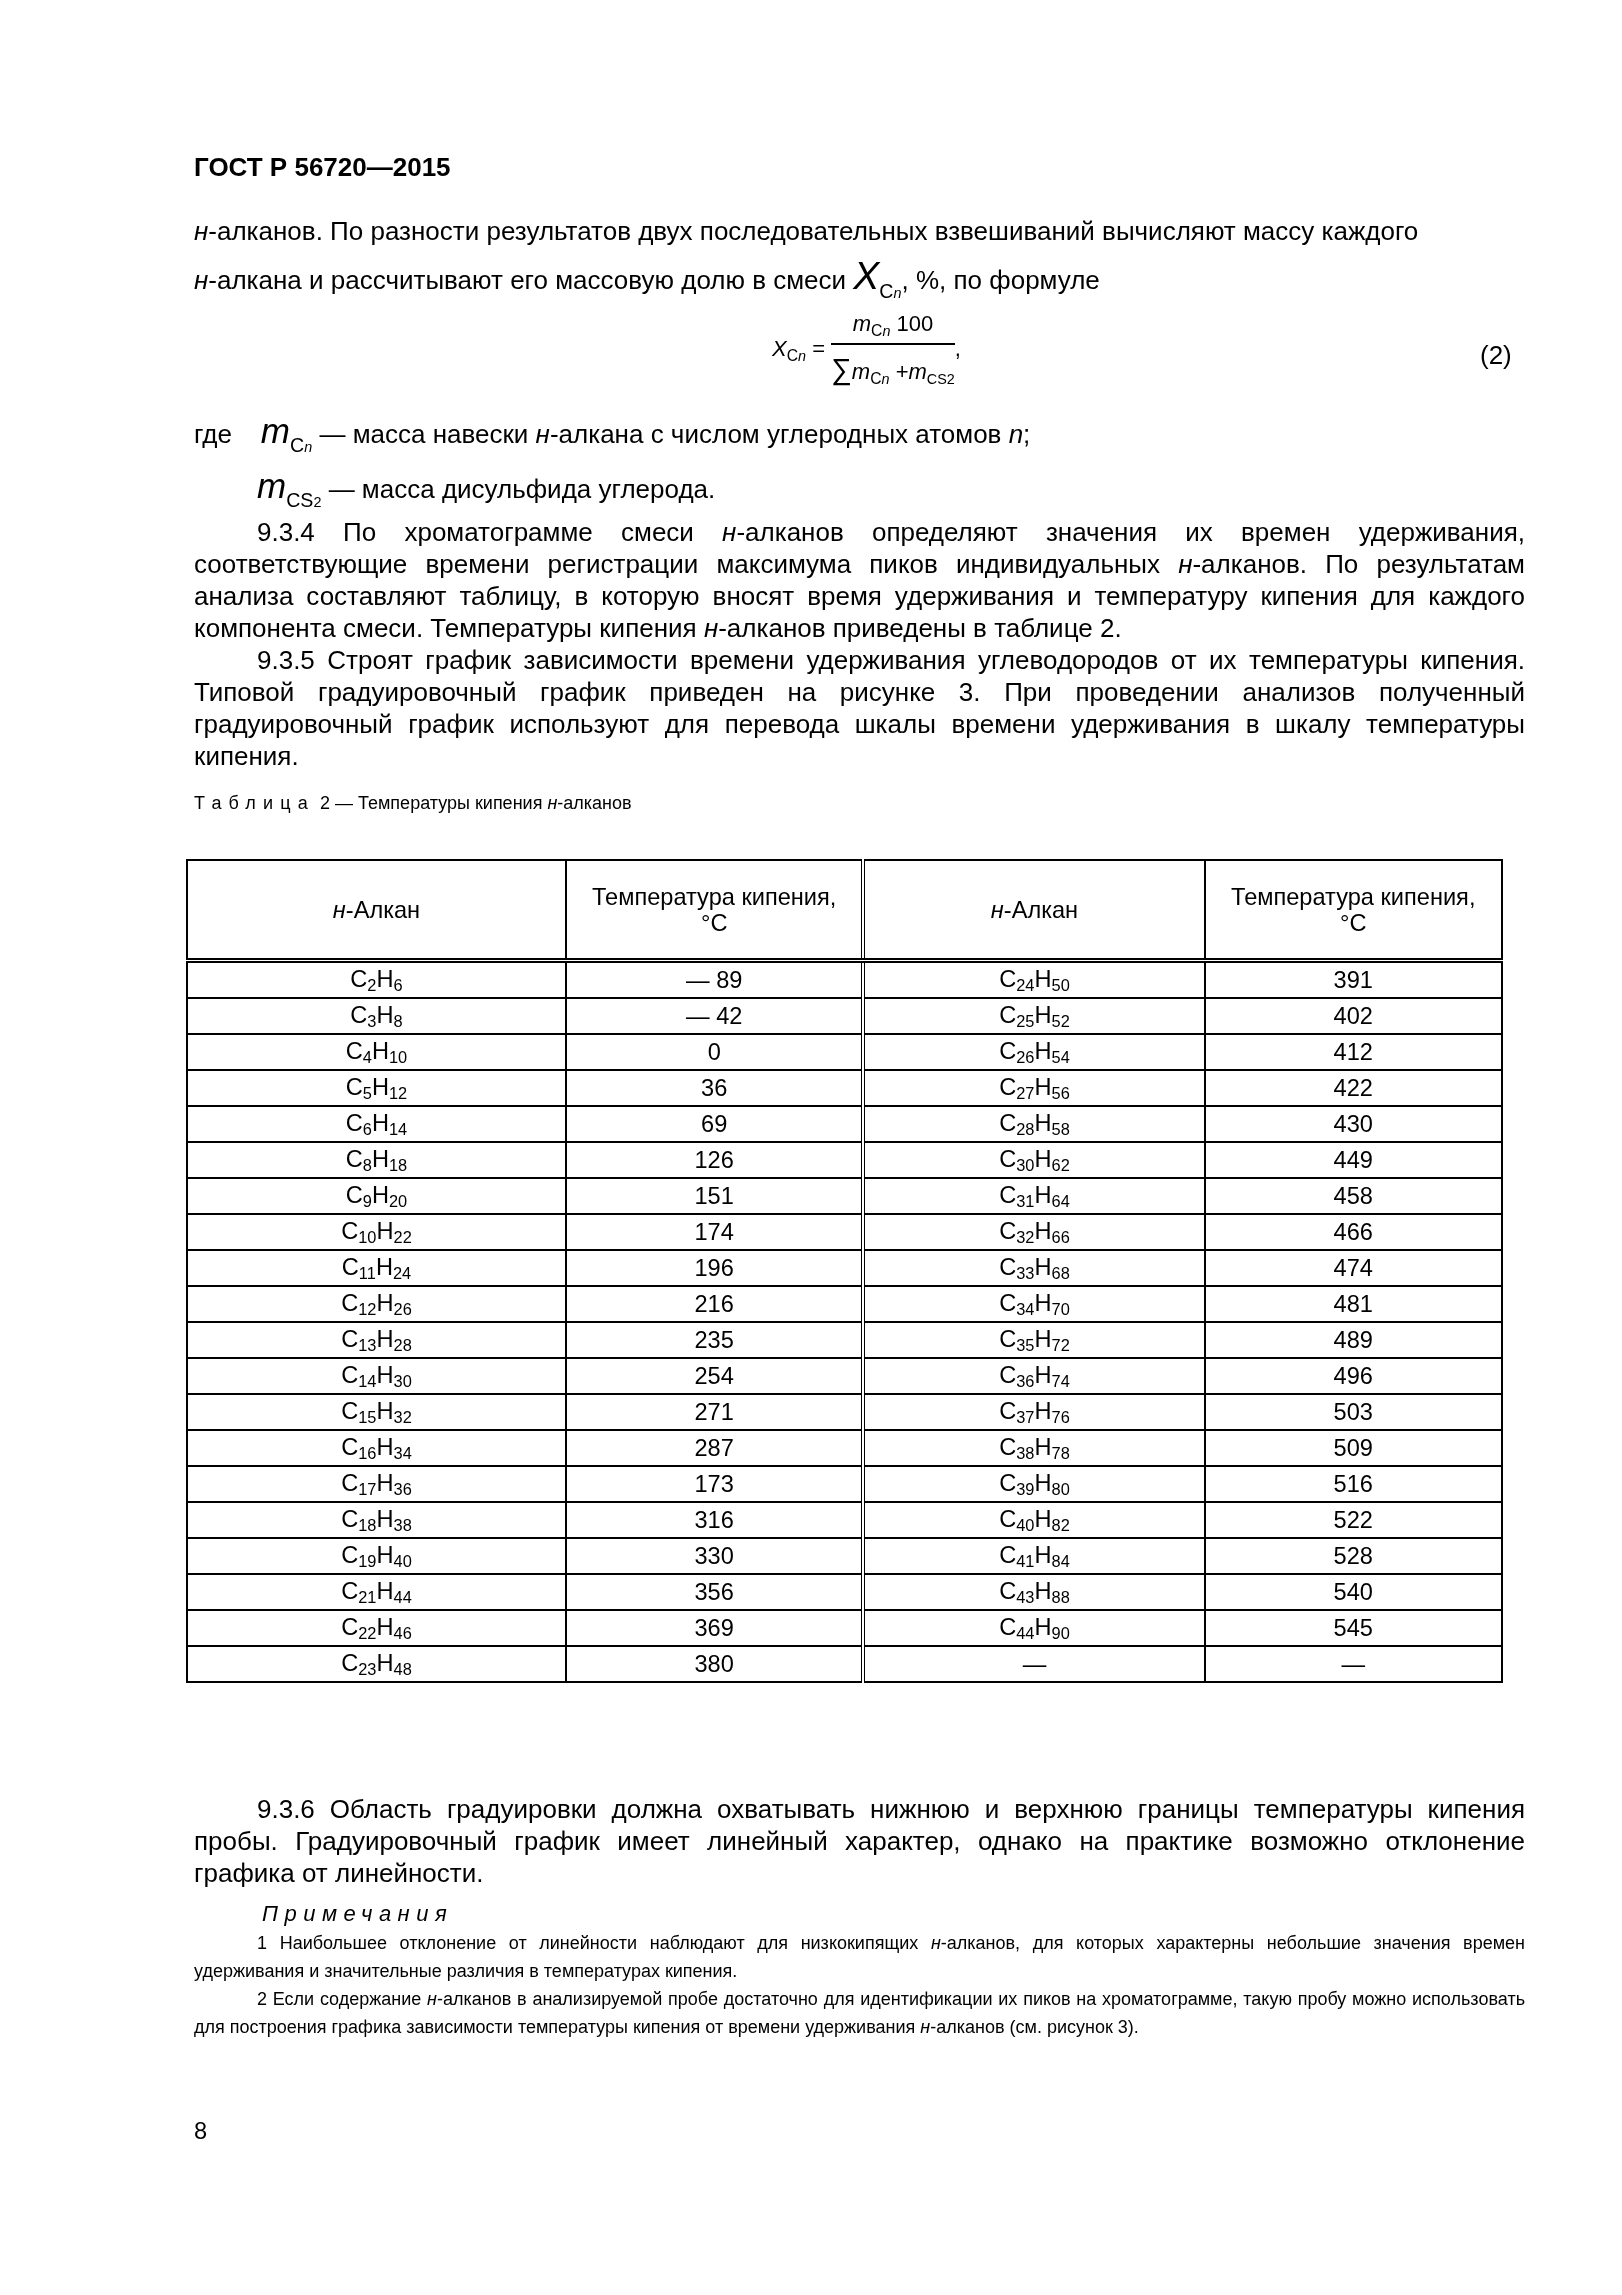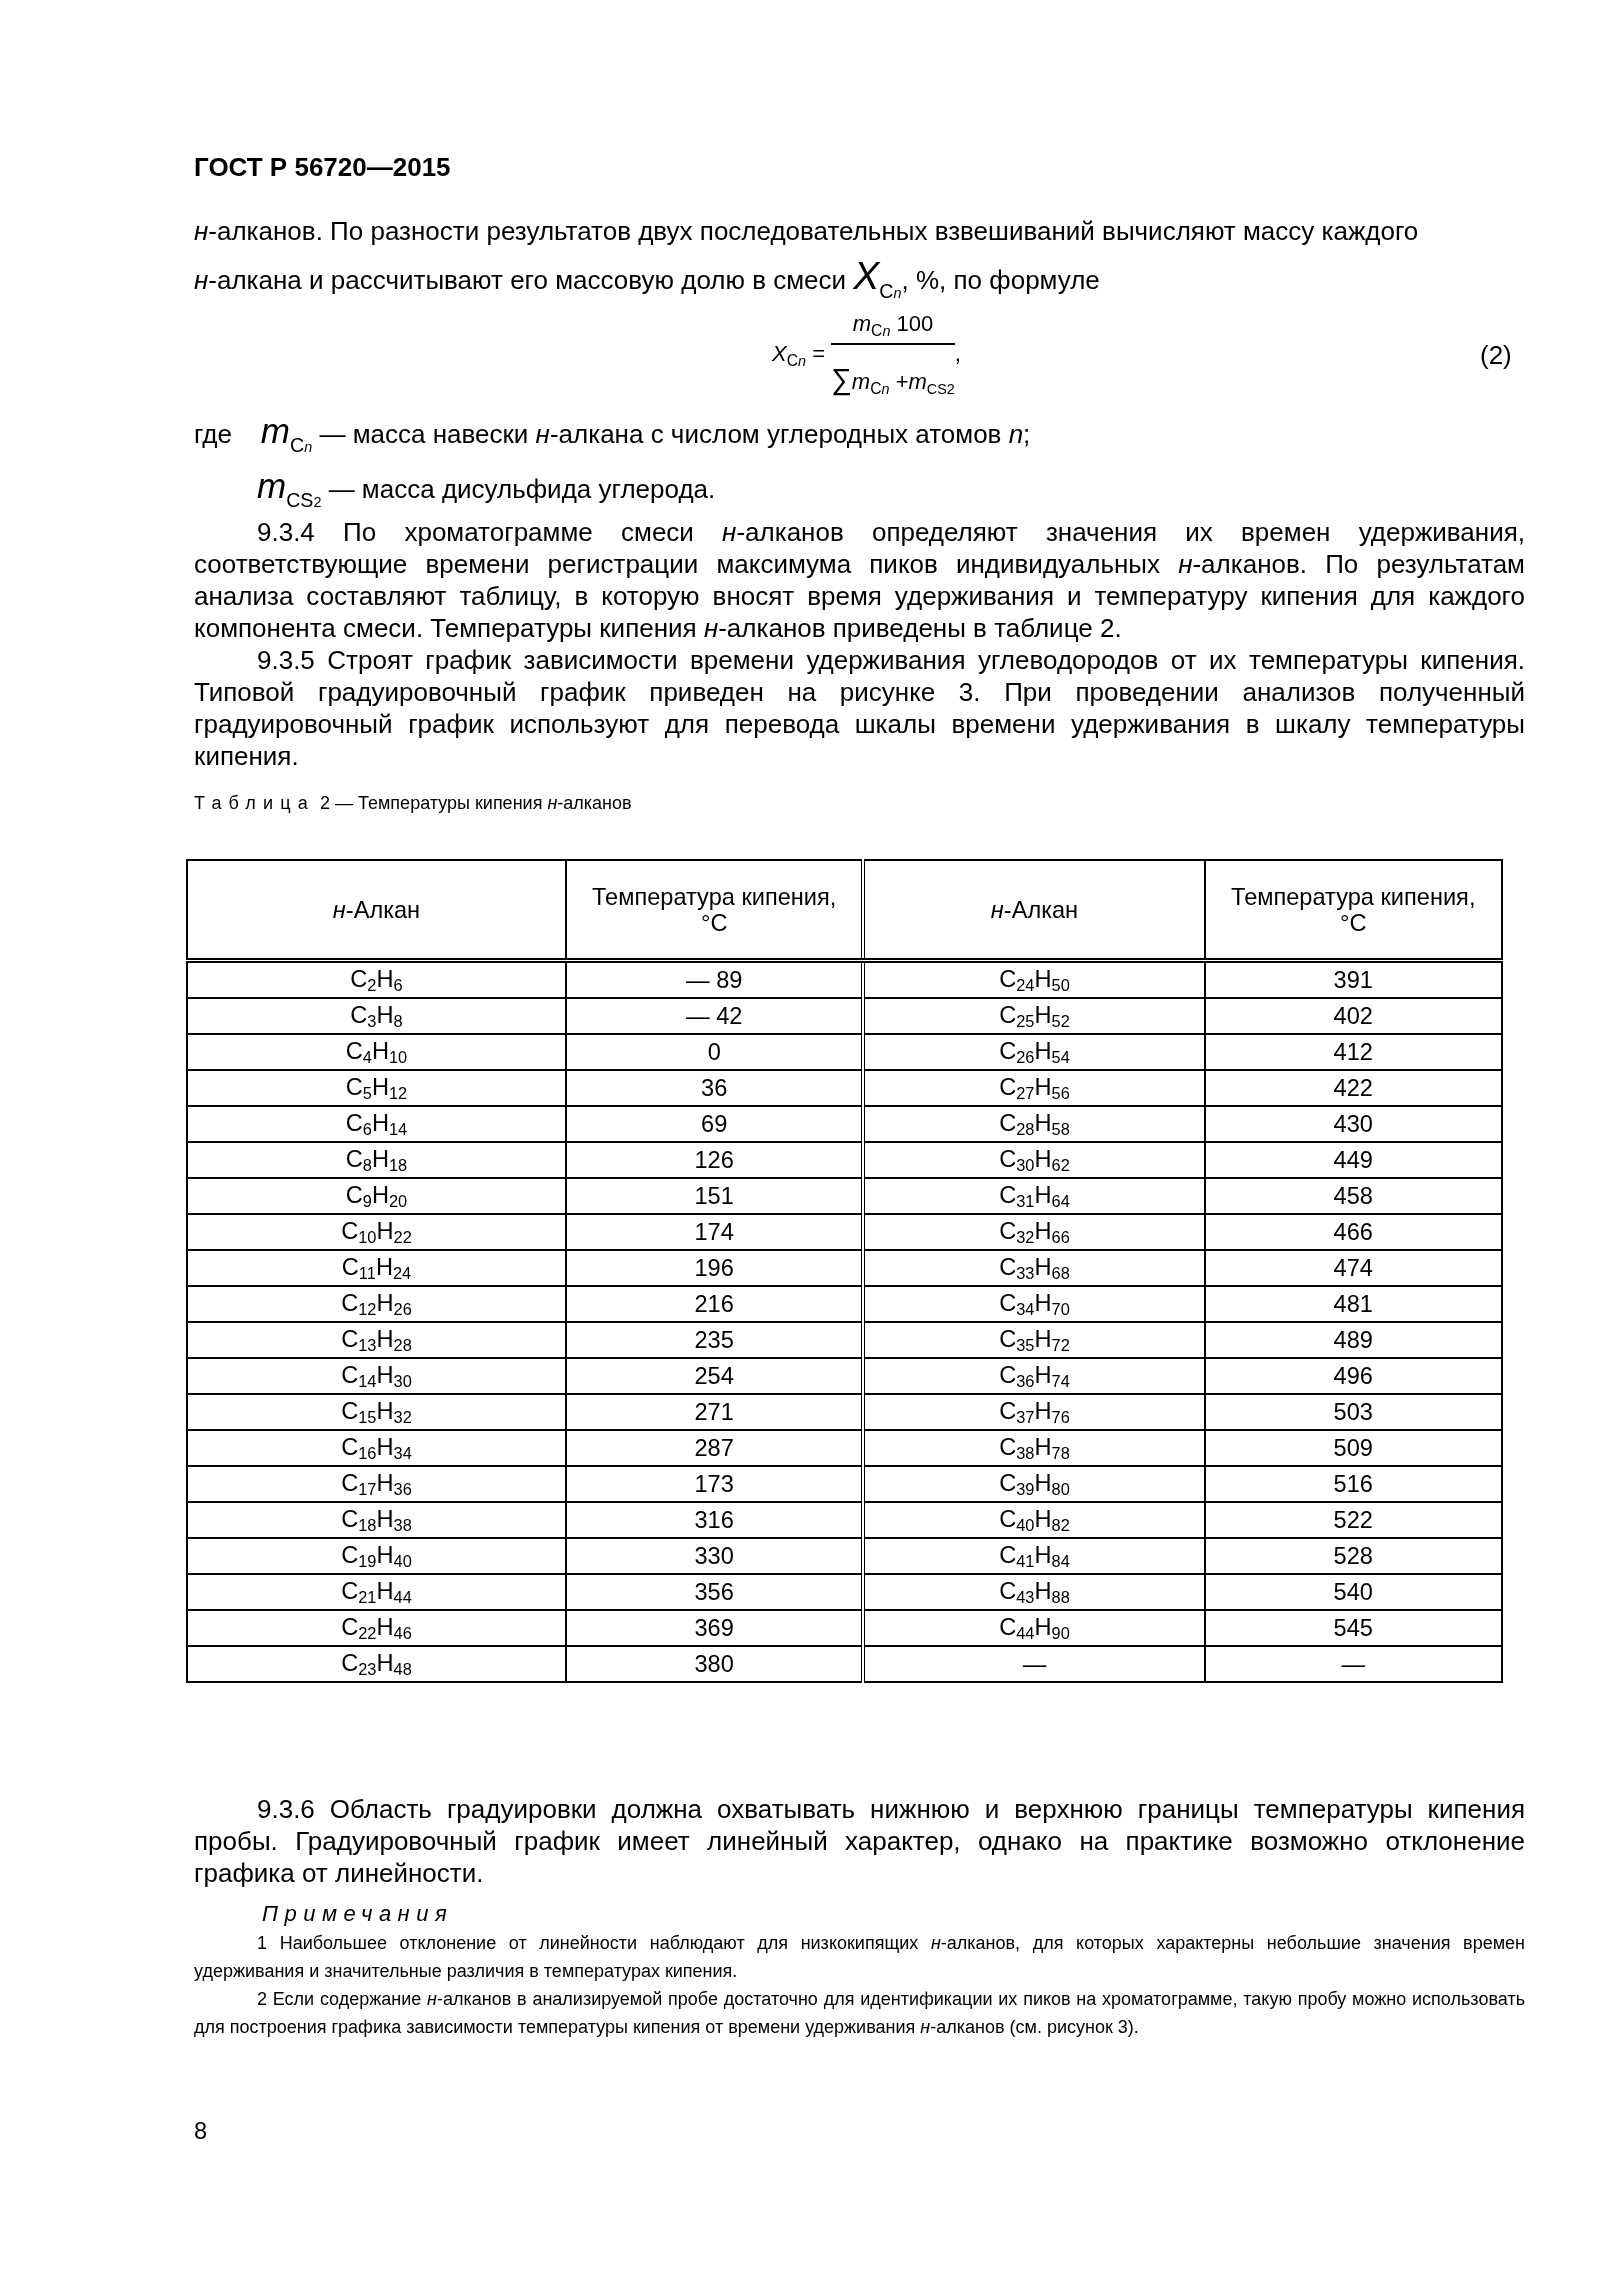--- a/index.html
+++ b/index.html
@@ -13,21 +13,21 @@
   .para { left: 194px; width: 1331px; text-align: justify; text-align-last: left; }
   .indent { text-indent: 63px; }
   i { font-style: italic; }
   .formula-line { left: 194px; top: 254px; width: 1331px; font-size: 26px; }
   .bigX { font-size: 39px; font-style: italic; font-weight: normal; }
   sub.cn { font-size: 19.6px; vertical-align: -9.2px; }
   .formula { left: 772px; top: 311px; font-size: 22px; }
   .eq-num { left: 1480px; top: 340px; font-size: 26px; }
   .frac { display: inline-block; vertical-align: middle; text-align: center; }
   .frac .num { display: block; border-bottom: 2px solid #000; padding: 0 5.2px 2.6px; }
-  .frac .den { display: block; padding-top: 18px; }
+  .frac .den { display: block; padding-top: 8px; }
   .small { font-size: 14.4px; }
   .where { left: 194px; top: 411px; font-size: 26px; }
   .where2 { left: 257px; top: 466px; font-size: 26px; }
   .mvar { font-style: italic; font-size: 35px; }
   .table-title { left: 194px; top: 793px; font-size: 18px; }
   .spaced { letter-spacing: 7.2px; }
   table.data {
     position: absolute; left: 186px; top: 859px; width: 1317px;
     border-collapse: collapse; font-size: 23.6px; text-align: center;
   }

